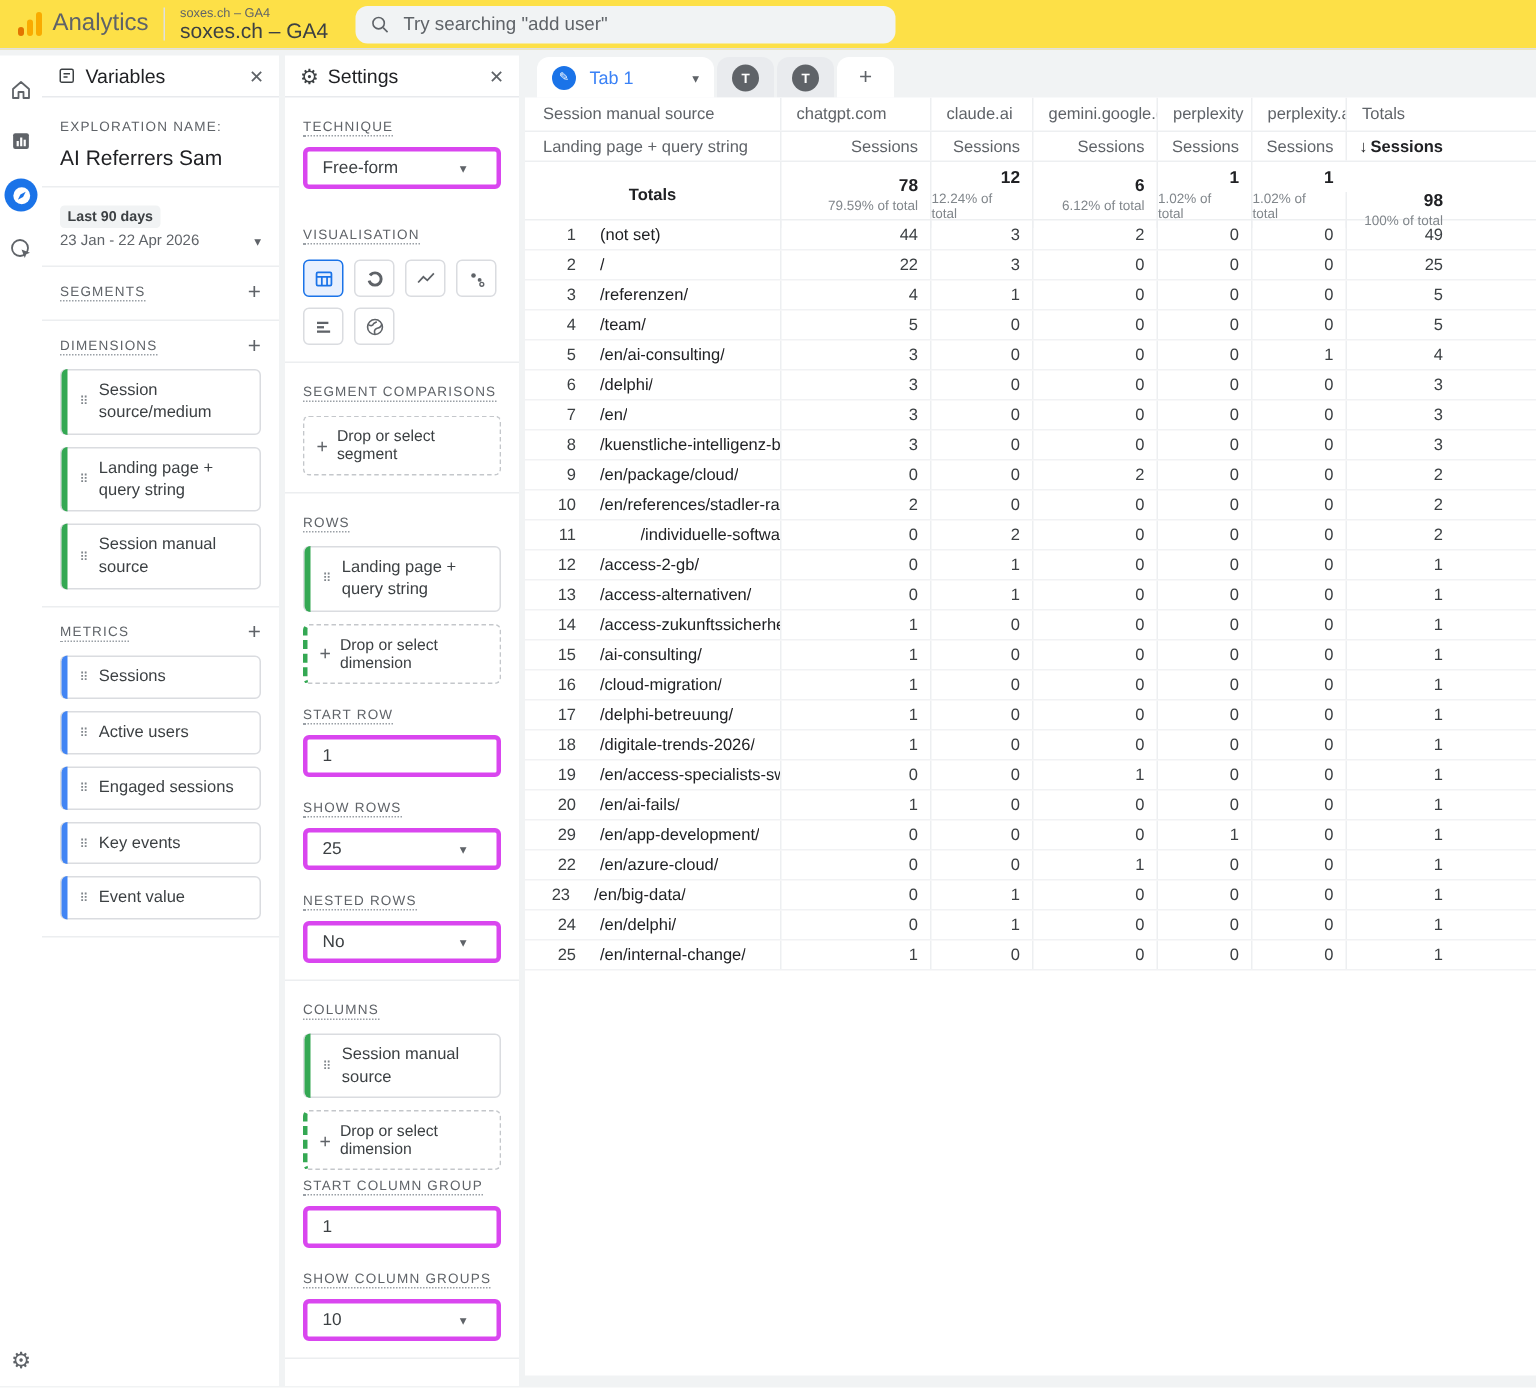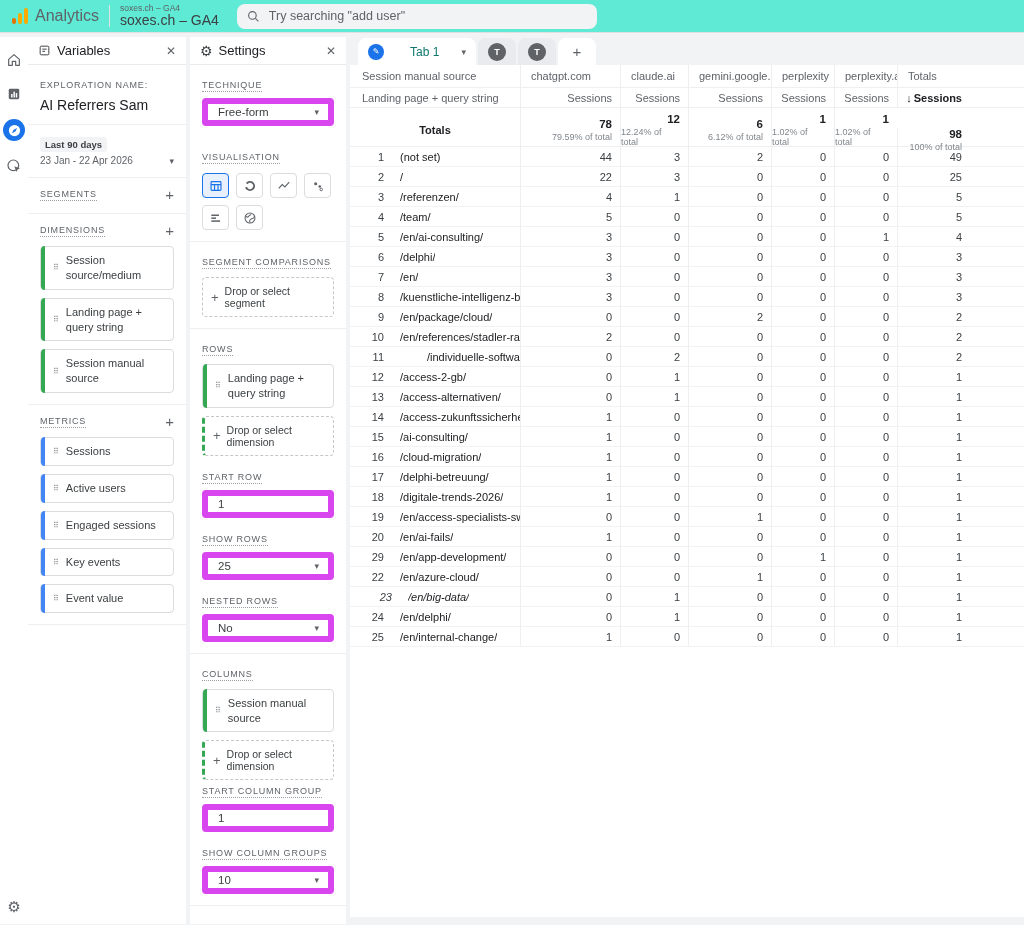--- a/index.html
+++ b/index.html
@@ -1,20 +1,20 @@
 <!DOCTYPE html>
 <html><head>
 <meta charset="utf-8">
 <style>
   * { box-sizing: border-box; margin: 0; padding: 0; }
   html,body { width:1024px; height:925px; overflow:hidden; }
   body { font-family:"Liberation Sans", sans-serif; background:#f1f3f4; color:#202124; }
 
   
-  .topbar { height:33px; background:#5eead4; border-bottom:1px solid #e0e0e0; display:flex; align-items:center; }
+  .topbar { height:33px; background:#fde047; border-bottom:1px solid #e0e0e0; display:flex; align-items:center; }
   .logo { display:flex; align-items:flex-end; gap:2px; margin-left:12px; height:16px; }
   .logo .b { width:4px; border-radius:2px; background:#f9ab00; }
   .logo .b1 { height:6px; background:#e37400; }
   .logo .b2 { height:11px; }
   .logo .b3 { height:16px; }
   .app-name { font-size:16px; color:#5f6368; margin-left:7px; }
   .tb-div { width:1px; height:22px; background:#e0e0e0; margin:0 10px; }
   .account { display:flex; flex-direction:column; line-height:1.1; }
   .acct-small { font-size:8.5px; color:#5f6368; }
   .acct-large { font-size:14px; color:#3c4043; }
@@ -53,33 +53,33 @@
   .chip::before { content:""; position:absolute; left:0; top:-1px; bottom:-1px; width:4px; border-radius:4px 0 0 4px; }
   .chip.green::before { background:#34a853; }
   .chip.blue::before { background:#4285f4; }
   .drag { color:#80868b; font-size:8px; margin-right:7px; }
   .chip-t { line-height:1.35; }
 
   .drop { border:1px dashed #c4c7cb; border-radius:4px; display:flex; align-items:center; padding:7px 5px; margin-top:8px; font-size:10.5px; color:#3c4043; cursor:pointer; }
   .drop .dplus { color:#5f6368; font-size:13px; margin:0 6px 0 3px; line-height:1; }
   .drop.green { border-left:3px dashed #34a853; }
 
-  .field { margin-top:6px; border:6px solid #d946ef; border-radius:4px; height:28px; display:flex; align-items:center; padding:0 9px 0 10px; font-size:11.5px; color:#3c4043; background:#fff; cursor:pointer; }
+  .field { margin-top:6px; border:3px solid #d946ef; border-radius:4px; height:28px; display:flex; align-items:center; padding:0 20px 0 10px; font-size:11.5px; color:#3c4043; background:#fff; cursor:pointer; }
   .field .caret { margin-left:auto; }
 
   .vis-grid { display:flex; flex-wrap:wrap; gap:7px; margin-top:9px; }
   .vis-btn { width:27px; height:25px; border:1px solid #dadce0; border-radius:4px; display:flex; align-items:center; justify-content:center; background:#fff; cursor:pointer; }
   .vis-btn.active { border-color:#1a73e8; background:#e8f0fe; }
 
   
   .main { flex:1; margin-left:4px; margin-bottom:7px; display:flex; flex-direction:column; background:#f1f3f4; }
   .tabstrip { height:28px; min-height:28px; display:flex; align-items:flex-end; padding-left:8px; }
   .tab-active { background:#fff; height:27px; border-radius:8px 8px 0 0; display:flex; align-items:center; padding:0 10px; width:118px; cursor:pointer; }
   .pencil { width:16px; height:16px; border-radius:50%; background:#1a73e8; color:#fff; font-size:8px; display:flex; align-items:center; justify-content:center; }
-  .tab-label { font-size:12px; color:#0f766e; margin-left:26px; }
+  .tab-label { font-size:12px; color:#3b82f6; margin-left:9px; }
   .tab-caret { margin-left:auto; color:#5f6368; font-size:9px; }
   .tab-stub { width:38px; height:27px; margin-left:2px; background:#e9ebee; border-radius:8px 8px 0 0; display:flex; align-items:center; justify-content:center; cursor:pointer; }
   .tcircle { width:18px; height:18px; border-radius:50%; background:#5f6368; color:#fff; font-size:9px; font-weight:700; display:flex; align-items:center; justify-content:center; }
   .tab-plus { width:38px; height:27px; margin-left:2px; background:#fff; border-radius:8px 8px 0 0; display:flex; align-items:center; justify-content:center; color:#5f6368; font-size:15px; cursor:pointer; }
 
   .tablewrap { flex:1; background:#fff; font-size:11px; overflow:hidden; }
   .trow { display:grid; grid-template-columns:170px 100px 68px 83px 63px 63px 127px; }
   .cell { display:flex; align-items:center; border-left:1px solid #edeff1; min-width:0; }
   .cell:first-child { border-left:none; }
   .h1 { height:23px; border-bottom:1px solid #edeff1; }
@@ -681,21 +681,21 @@
             <span class="pp">/en/azure-cloud/</span>
           </div>
           <div class="cell vr">0</div>
           <div class="cell vr">0</div>
           <div class="cell vr">1</div>
           <div class="cell vr">0</div>
           <div class="cell vr">0</div>
           <div class="cell vr tot">1</div>
         </div>
         <div class="trow dr">
-          <div class="cell c0" style="padding-left: 20px; font-style: italic;">
+          <div class="cell c0" style="padding-left: 8px;">
             <span class="rn">23</span>
             <span class="pp">/en/big-data/</span>
           </div>
           <div class="cell vr">0</div>
           <div class="cell vr">1</div>
           <div class="cell vr">0</div>
           <div class="cell vr">0</div>
           <div class="cell vr">0</div>
           <div class="cell vr tot">1</div>
         </div>

